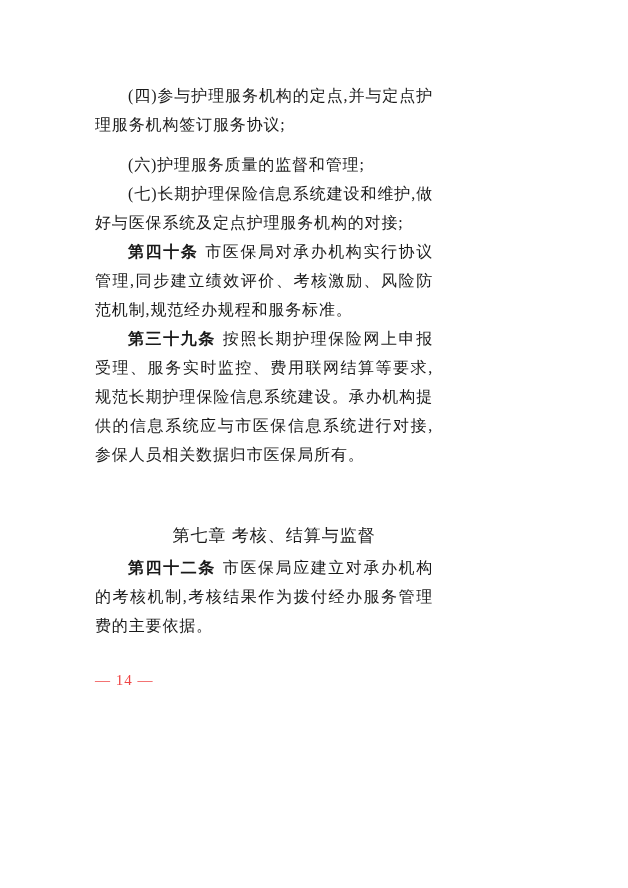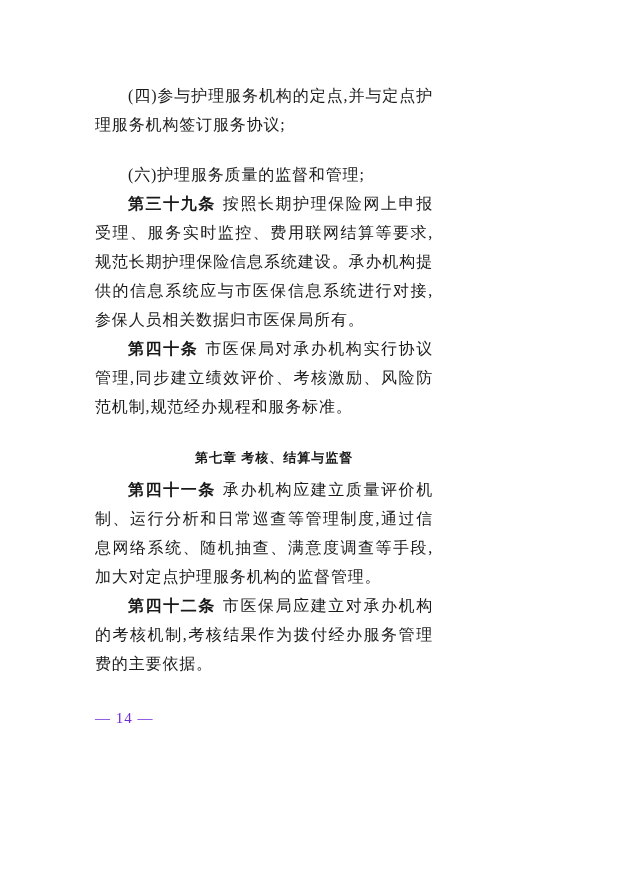--- a/index.html
+++ b/index.html
@@ -25,66 +25,66 @@
     font-size: 16px;
     line-height: 29px;
     letter-spacing: 0.85px;
     text-align: justify;
     text-align-last: left;
     text-indent: 33px;
     word-break: normal;
     line-break: strict;
   }
   p.para.gap-before {
-    margin-top: 21px;
+    margin-top: 11px;
   }
   .article-no {
     font-weight: 700;
     margin-right: 7px;
   }
   h2.chapter {
-    margin: 22px 0 3px 0;
+    margin: 52px 0 3px 0;
     padding-left: 20px;
-    font-size: 13px;
+    font-size: 17px;
     line-height: 29px;
     letter-spacing: 1px;
-    font-weight: 700;
+    font-weight: 400;
     text-align: center;
   }
   p.para.after-heading {
     margin-top: 0;
   }
   p.para.gap-small {
   }
   .footer {
     margin-top: 30px;
     font-size: 15px;
     line-height: 20px;
     letter-spacing: 1px;
     text-align: left;
-    color: #6d28d9;
+    color: #ef4444;
   }
 </style>
 </head>
 <body>
 
 <div class="page">
 
   <p class="para"><span>(四)参与护理服务机构的定点,并与定点护理服务机构签订服务协议;</span></p>
 
 
   <p class="para gap-before"><span>(六)护理服务质量的监督和管理;</span></p>
 
+  <p class="para"><span>(七)长期护理保险信息系统建设和维护,做好与医保系统及定点护理服务机构的对接;</span></p>
 
+
+  <p class="para"><b class="article-no">第四十条</b><span>市医保局对承办机构实行协议管理,同步建立绩效评价、考核激励、风险防范机制,规范经办规程和服务标准。</span></p>
 
   <p class="para"><b class="article-no">第三十九条</b><span>按照长期护理保险网上申报受理、服务实时监控、费用联网结算等要求,规范长期护理保险信息系统建设。承办机构提供的信息系统应与市医保信息系统进行对接,参保人员相关数据归市医保局所有。</span></p>
 
-  <p class="para"><b class="article-no">第四十条</b><span>市医保局对承办机构实行协议管理,同步建立绩效评价、考核激励、风险防范机制,规范经办规程和服务标准。</span></p>
-
   <h2 class="chapter">第七章 考核、结算与监督</h2>
 
-  <p class="para after-heading"><b class="article-no">第四十一条</b><span>承办机构应建立质量评价机制、运行分析和日常巡查等管理制度,通过信息网络系统、随机抽查、满意度调查等手段,加大对定点护理服务机构的监督管理。</span></p>
 
   <p class="para gap-small"><b class="article-no">第四十二条</b><span>市医保局应建立对承办机构的考核机制,考核结果作为拨付经办服务管理费的主要依据。</span></p>
 
   <div class="footer">— 14 —</div>
 
 </div>
 
 </body></html>

